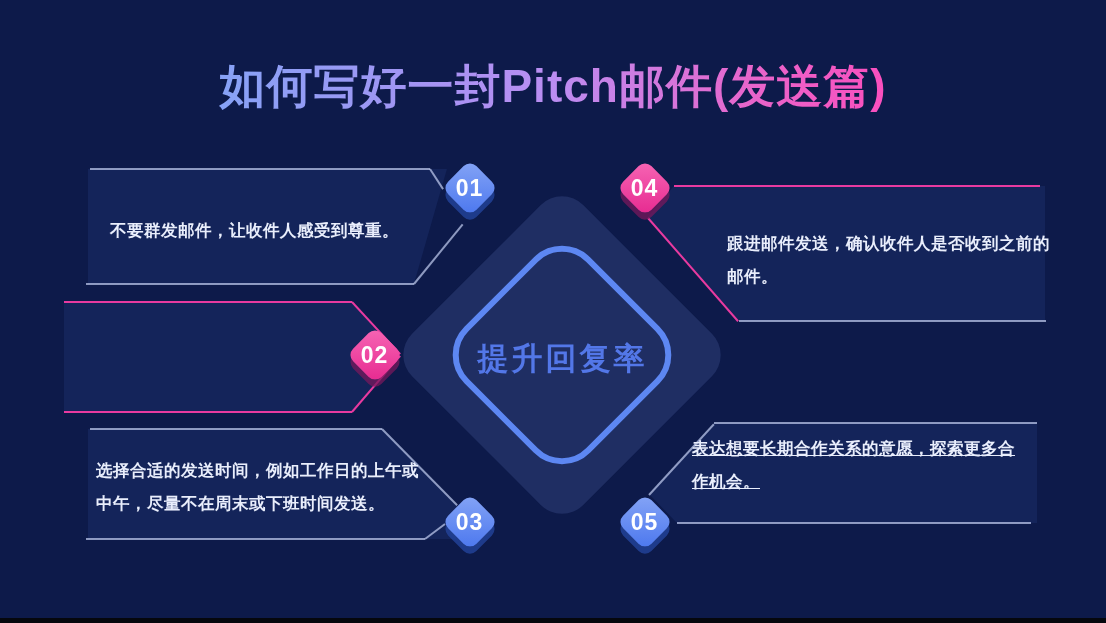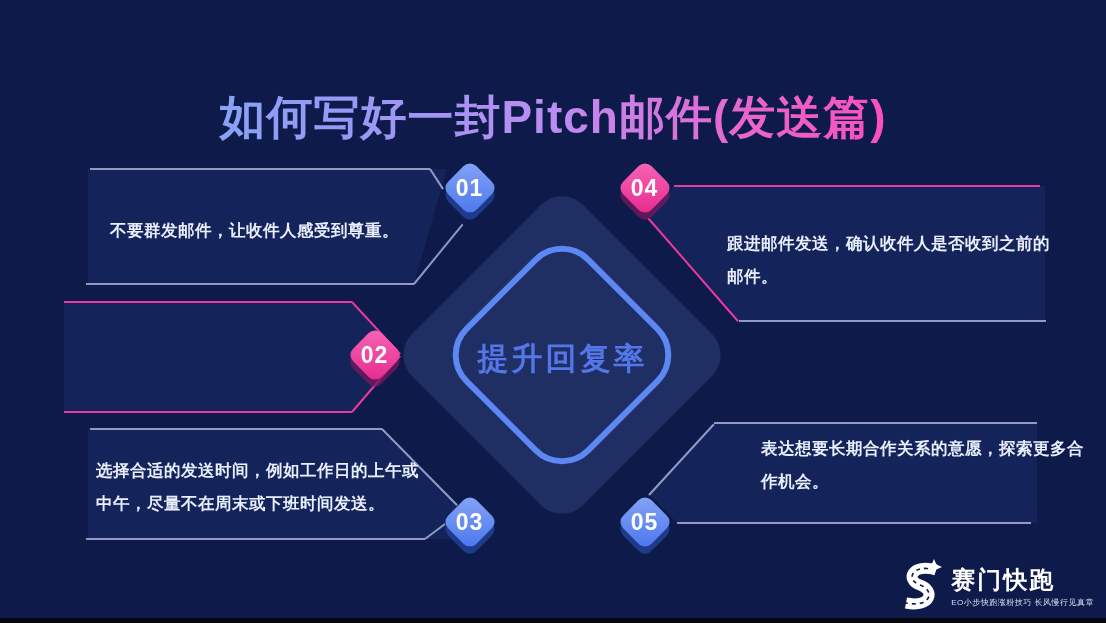--- a/index.html
+++ b/index.html
@@ -6,21 +6,21 @@
   .stage{
     position:relative;width:1106px;height:623px;overflow:hidden;
     background:#0d1a4a;
     font-family:"Liberation Sans","DejaVu Sans",sans-serif;
   }
   
   .title{
     position:absolute;left:0;right:0;top:56px;text-align:center;
     font-size:46px;font-weight:800;letter-spacing:1px;
     background:linear-gradient(90deg,#87a2f6 20%,#a394f3 38%,#bb8df2 50%,#e865cb 68%,#fa4fbe 80%);
-    -webkit-background-clip:text;background-clip:text;color:transparent;margin-top:31px;
+    -webkit-background-clip:text;background-clip:text;color:transparent;
   }
   
   .diamond-back{
     position:absolute;left:441px;top:234px;width:242px;height:242px;
     background:#1f2e63;border-radius:30px;transform:rotate(45deg);
   }
   .diamond-inner{
     position:absolute;left:473px;top:266px;width:178px;height:178px;
     border:6px solid #5d87f2;border-radius:40px;transform:rotate(45deg);
     box-sizing:border-box;
@@ -109,28 +109,17 @@
   <div class="badge pinkbg" style="left:625px;top:168px;">
     <span class="num">04</span>
   </div>
   <div class="badge blue" style="left:625px;top:502px;">
     <span class="num">05</span>
   </div>
 
   <div class="step-text ta-c" style="left:110px;top:214px;width:320px;">不要群发邮件，让收件人感受到尊重。</div>
   <div class="step-text ta-c" style="left:96px;top:454px;width:330px;">选择合适的发送时间，例如工作日的上午或中午，尽量不在周末或下班时间发送。</div>
   <div class="step-text" style="left:727px;top:227px;width:330px;">跟进邮件发送，确认收件人是否收到之前的邮件。</div>
-  <div class="step-text" style="left:761px;top:432px;width:330px;">表达想要长期合作关系的意愿，探索更多合作机会。</div>
+  <div class="step-text" style="left:692px;top:432px;width:330px;text-decoration:underline;">表达想要长期合作关系的意愿，探索更多合作机会。</div>
 
-  <div class="logo">
-    <svg class="logo-icon" viewBox="0 0 48 52" xmlns="http://www.w3.org/2000/svg">
-      <path d="M40 11 C16 4 9 21 24 26 C39 31 36 49 10 44" fill="none" stroke="#ffffff" stroke-width="11"></path>
-      <path d="M40 11 C16 4 9 21 24 26 C39 31 36 49 10 44" fill="none" stroke="#0d1a4a" stroke-width="1.6" stroke-dasharray="4 4"></path>
-      <path d="M38 0 L40.4 5.6 L46 8 L40.4 10.4 L38 16 L35.6 10.4 L30 8 L35.6 5.6 Z" fill="#ffffff"></path>
-    </svg>
-    <div class="logo-texts">
-      <div class="logo-brand">赛门快跑</div>
-      <div class="logo-tagline">EO小步快跑涨粉技巧 长风慢行见真章</div>
-    </div>
-  </div>
 
   <div class="bottom-bar"></div>
 </div>
 
 </body></html>

